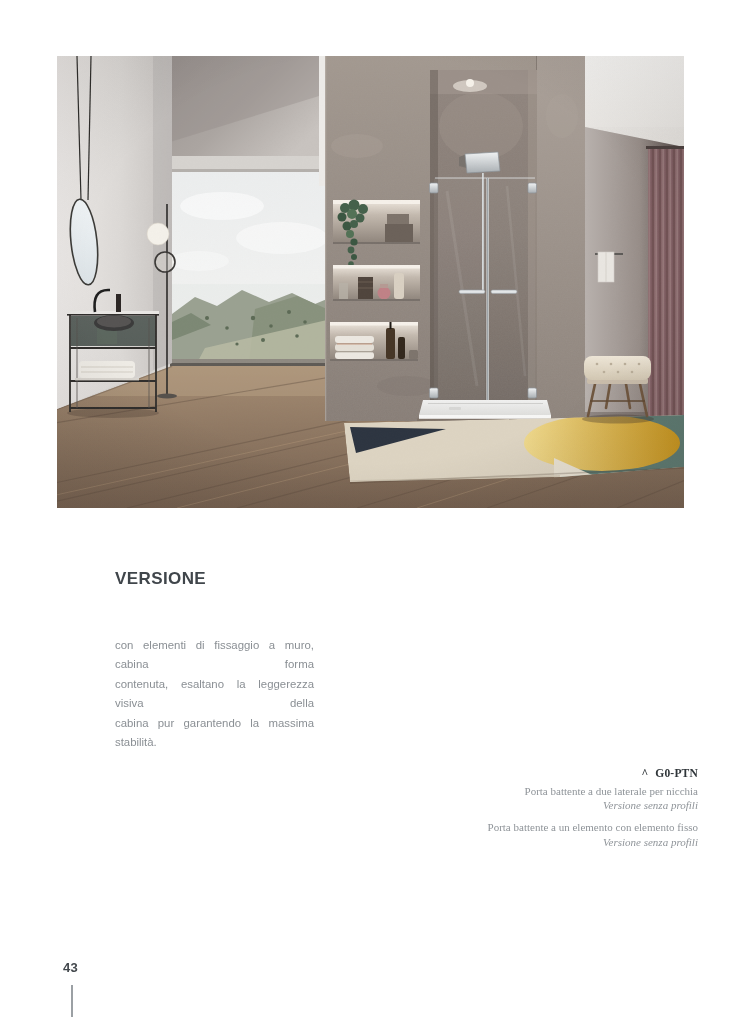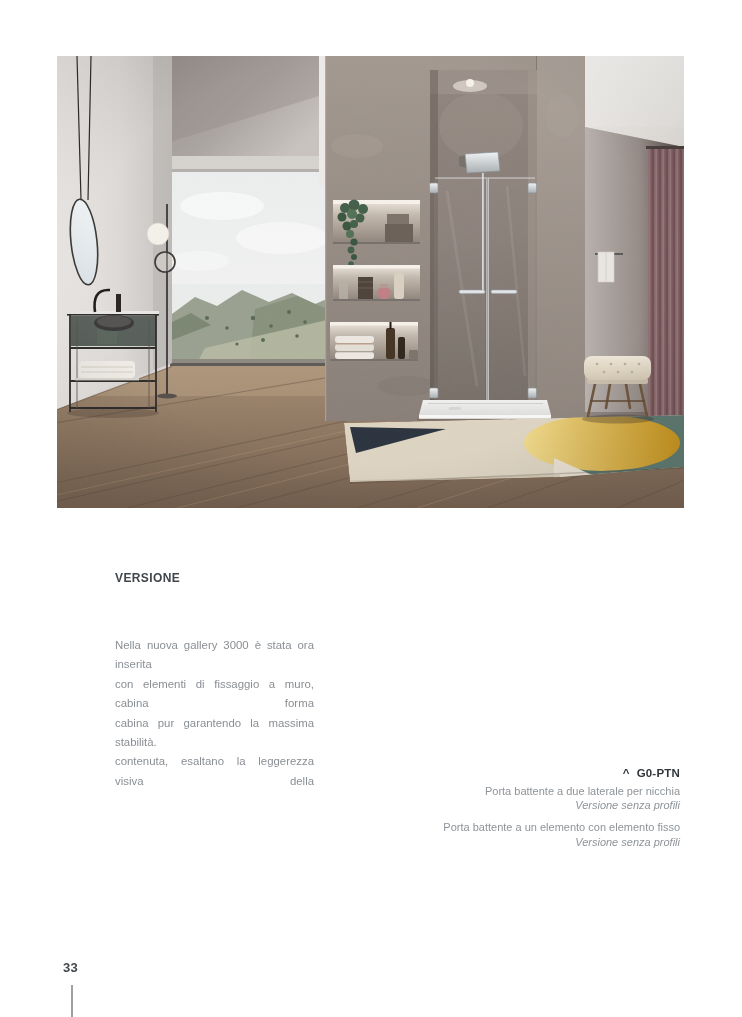--- a/index.html
+++ b/index.html
@@ -13,35 +13,35 @@
   
   .hero{
     position:absolute;left:57px;top:56px;width:627px;height:452px;overflow:hidden;
     background:#d8d5d2;
   }
   .hero svg{display:block;}
 
   
   .heading{
     position:absolute;left:115px;top:566px;
-    font-size:12px;font-weight:700;line-height:25px;letter-spacing:.4px;
+    font-size:17px;font-weight:700;line-height:25px;letter-spacing:.4px;
     color:#40464b;
   }
 
   
   .intro{
     position:absolute;left:115px;top:636px;width:199px;
     font-size:11.4px;line-height:19.4px;color:#8a8f94;
   }
   .intro .jl{text-align:justify;text-align-last:justify;}
   .intro .jl.last{text-align-last:left;}
 
   
   .caption{
-    position:absolute;right:62px;text-align:right;color:#8f9499;font-size:11px;line-height:14.5px;
+    position:absolute;right:44px;text-align:right;color:#8f9499;font-size:11px;line-height:14.5px;font-family:Liberation Serif, serif;
   }
   .caption .code-line{
     font-size:11.5px;font-weight:700;color:#2f3539;margin-bottom:3px;letter-spacing:.2px;
   }
   .caption .code-line .marker{margin-right:7px;}
   .caption .note{font-style:italic;}
   .caption-1{top:766px;}
   .caption-2{top:820px;}
 
   
@@ -415,35 +415,34 @@
       <rect x="0" y="0" width="627" height="452" filter="url(#noiseF)" opacity="0.05"></rect>
       <rect x="0" y="0" width="627" height="452" fill="url(#gVignette)"></rect>
     </svg>
   </div>
 
   <div class="heading">
     <div>VERSIONE</div>
   </div>
 
   <div class="intro">
-    <div class="jl">Nella nuova gallery 3000 è stata ora inserita</div>
     <div class="jl">con elementi di fissaggio a muro, cabina forma</div>
+    <div class="jl">contenuta, esaltano la leggerezza visiva della</div>
     <div class="jl last">cabina pur garantendo la massima stabilità.</div>
-    <div class="jl">contenuta, esaltano la leggerezza visiva della</div>
   </div>
 
   <div class="caption caption-1">
     <div class="code-line">
       <span class="marker">^</span><span>G0-PTN</span>
     </div>
     <div>Porta battente a due laterale per nicchia</div>
     <div class="note">Versione senza profili</div>
   </div>
 
   <div class="caption caption-2">
     <div>Porta battente a un elemento con elemento fisso</div>
     <div class="note">Versione senza profili</div>
   </div>
 
-  <div class="page-number">33</div>
+  <div class="page-number">43</div>
   <div class="page-tick"></div>
 
 </div>
 
 </body></html>

